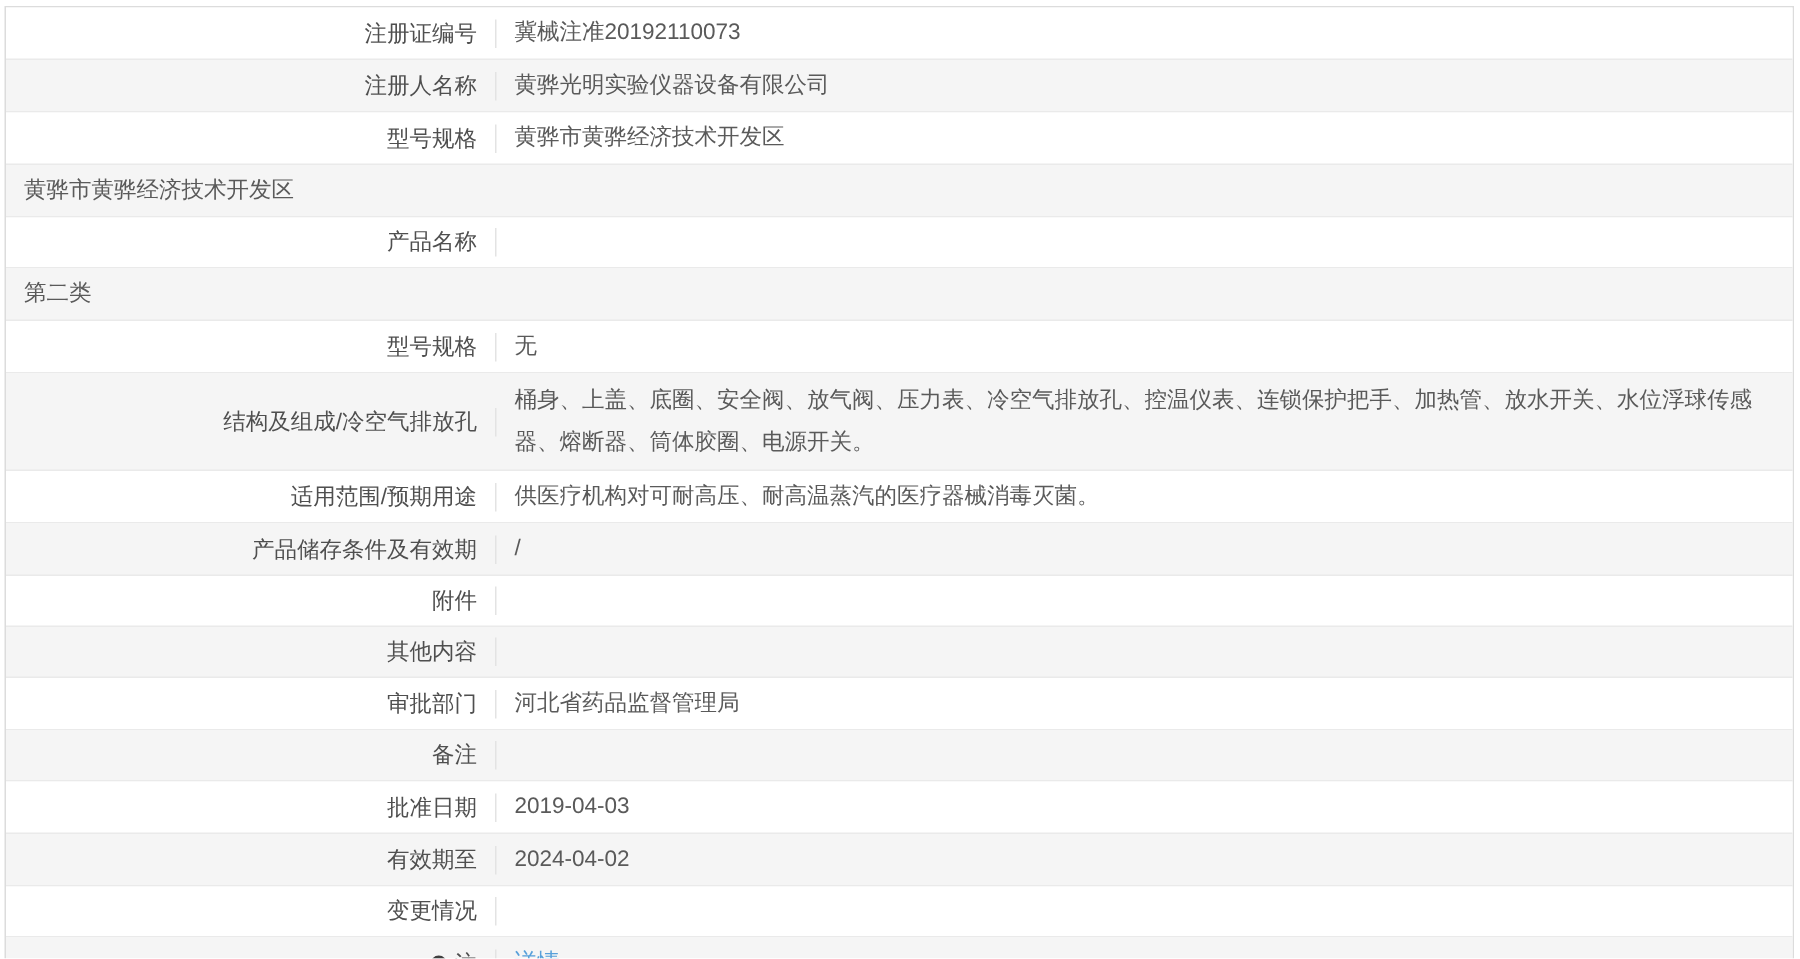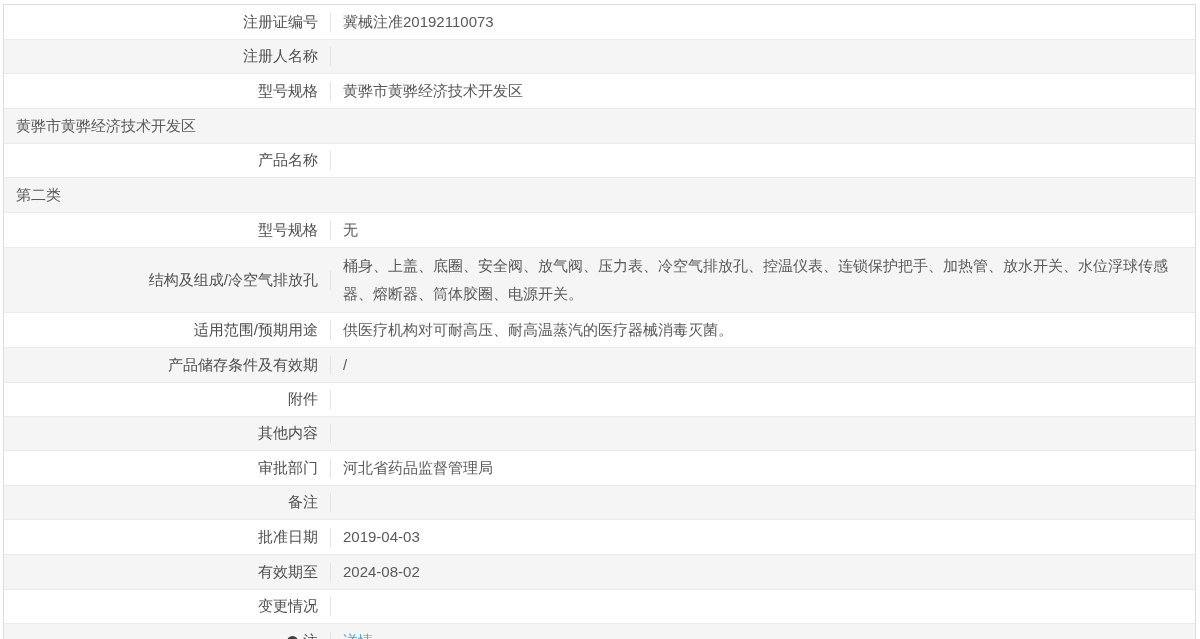--- a/index.html
+++ b/index.html
@@ -86,20 +86,21 @@
 <div class="page">
   <div class="reg-table">
 
     <div class="row">
       <div class="cell-label">注册证编号</div>
       <div class="cell-value">冀械注准20192110073</div>
     </div>
 
     <div class="row">
       <div class="cell-label">注册人名称</div>
+      <div class="cell-value">黄骅光明实验仪器设备有限公司</div>
     </div>
 
     <div class="row">
       <div class="cell-label">型号规格</div>
       <div class="cell-value">黄骅市黄骅经济技术开发区</div>
     </div>
 
     <div class="row">
       <div class="cell-value">黄骅市黄骅经济技术开发区</div>
     </div>
@@ -152,21 +153,21 @@
       <div class="cell-value"></div>
     </div>
 
     <div class="row">
       <div class="cell-label">批准日期</div>
       <div class="cell-value">2019-04-03</div>
     </div>
 
     <div class="row">
       <div class="cell-label">有效期至</div>
-      <div class="cell-value">2024-08-02</div>
+      <div class="cell-value">2024-04-02</div>
     </div>
 
     <div class="row">
       <div class="cell-label">变更情况</div>
       <div class="cell-value"></div>
     </div>
 
     <div class="row">
       <div class="cell-label">
         <span class="bulb-icon"></span>

